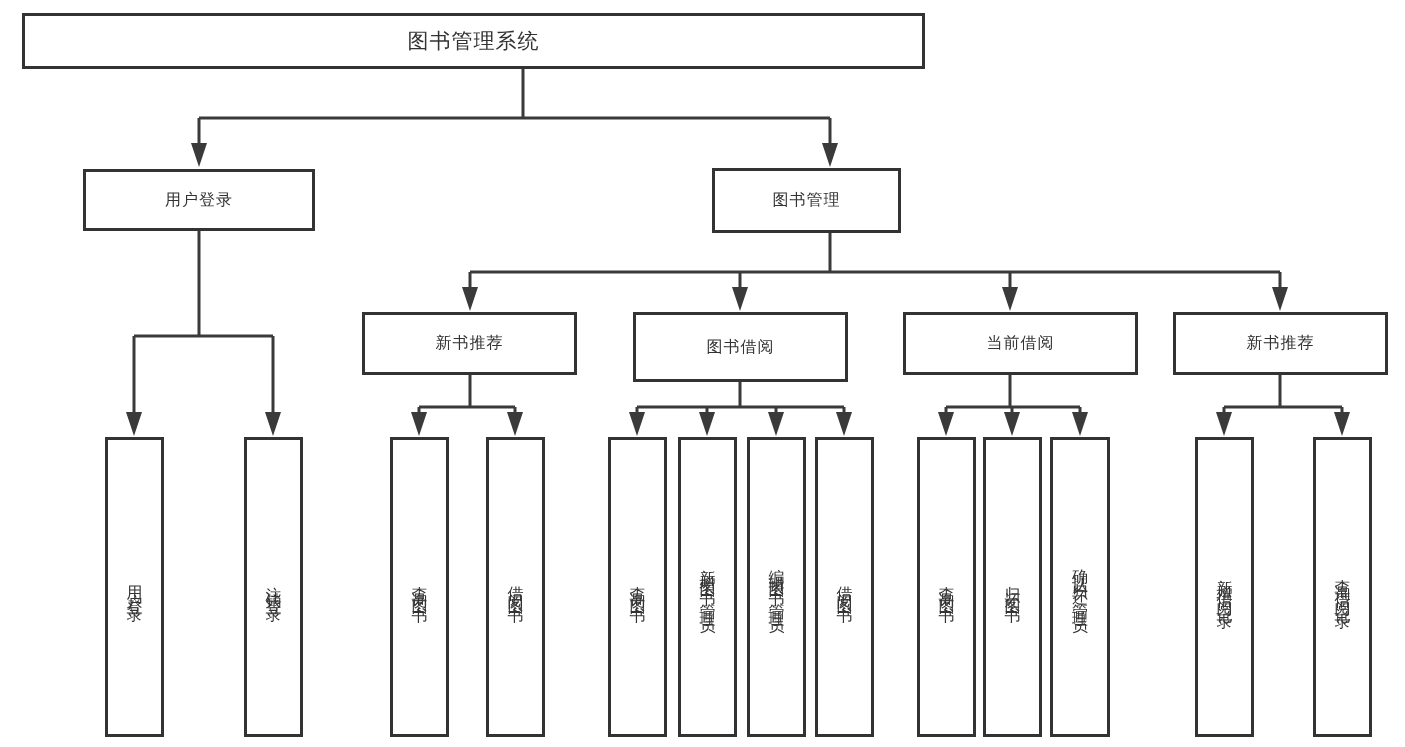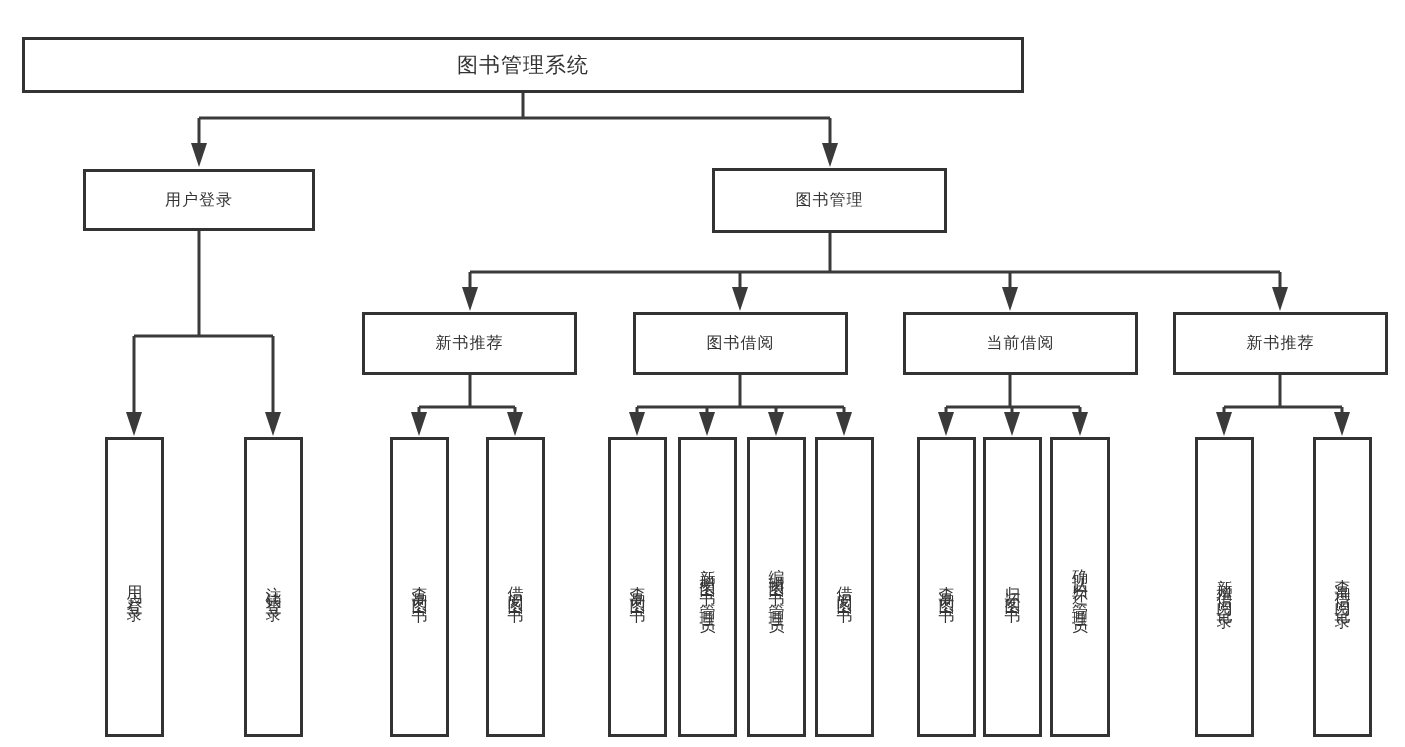--- a/index.html
+++ b/index.html
@@ -99,35 +99,35 @@
       <path d="M776 436 l-8 -24 h16 z"></path>
       <path d="M844 436 l-8 -24 h16 z"></path>
       <path d="M946 436 l-8 -24 h16 z"></path>
       <path d="M1012 436 l-8 -24 h16 z"></path>
       <path d="M1080 436 l-8 -24 h16 z"></path>
       <path d="M1224 436 l-8 -24 h16 z"></path>
       <path d="M1342 436 l-8 -24 h16 z"></path>
     </g>
   </svg>
 
-  <div class="box root-box" style="left:22px; top:13px; width:1002px; height:56px;margin-top:24px;">
+  <div class="box root-box" style="left:22px; top:13px; width:903px; height:56px;">
     <span>图书管理系统</span>
   </div>
 
   <div class="box" style="left:83px; top:169px; width:232px; height:62px;">
     <span>用户登录</span>
   </div>
-  <div class="box" style="left:712px; top:168px; width:235px; height:65px;">
+  <div class="box" style="left:712px; top:168px; width:189px; height:65px;">
     <span>图书管理</span>
   </div>
 
   <div class="box" style="left:362px; top:312px; width:215px; height:63px;">
     <span>新书推荐</span>
   </div>
-  <div class="box" style="left:633px; top:312px; width:215px; height:63px;">
+  <div class="box" style="left:633px; top:312px; width:215px; height:70px;">
     <span>图书借阅</span>
   </div>
   <div class="box" style="left:903px; top:312px; width:235px; height:63px;">
     <span>当前借阅</span>
   </div>
   <div class="box" style="left:1173px; top:312px; width:215px; height:63px;">
     <span>新书推荐</span>
   </div>
 
   <div class="box vbox" style="left:105px;">

